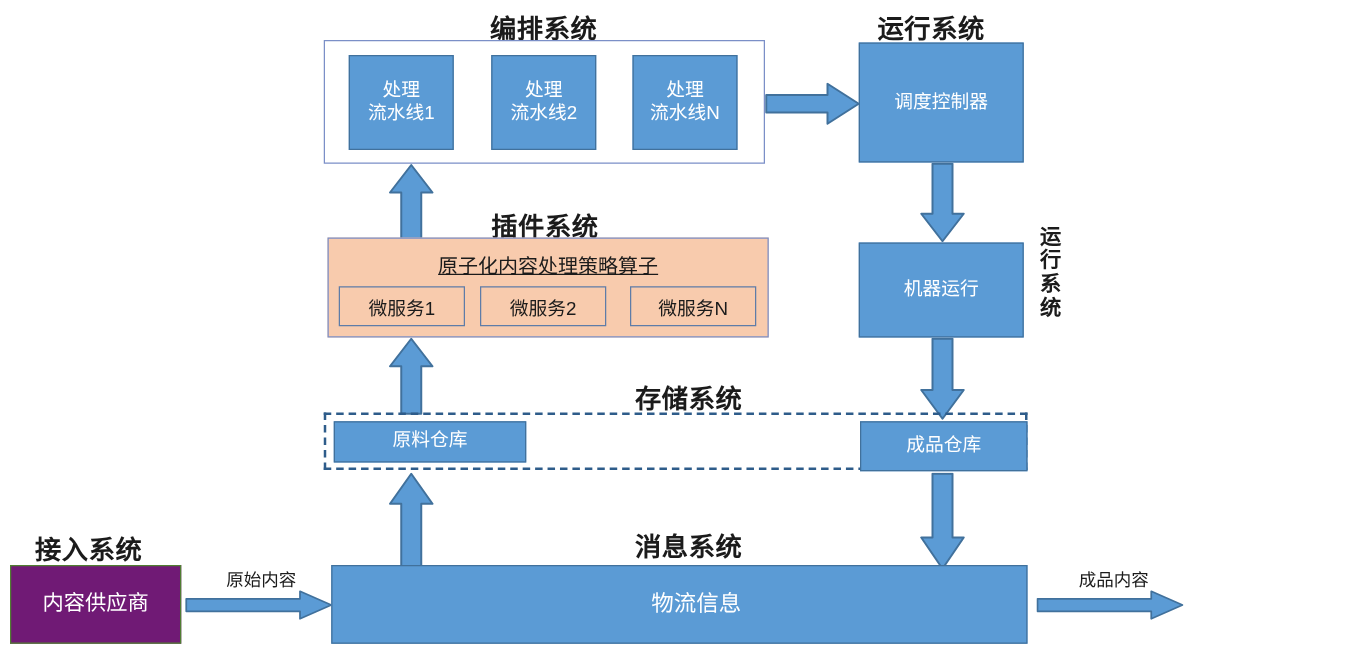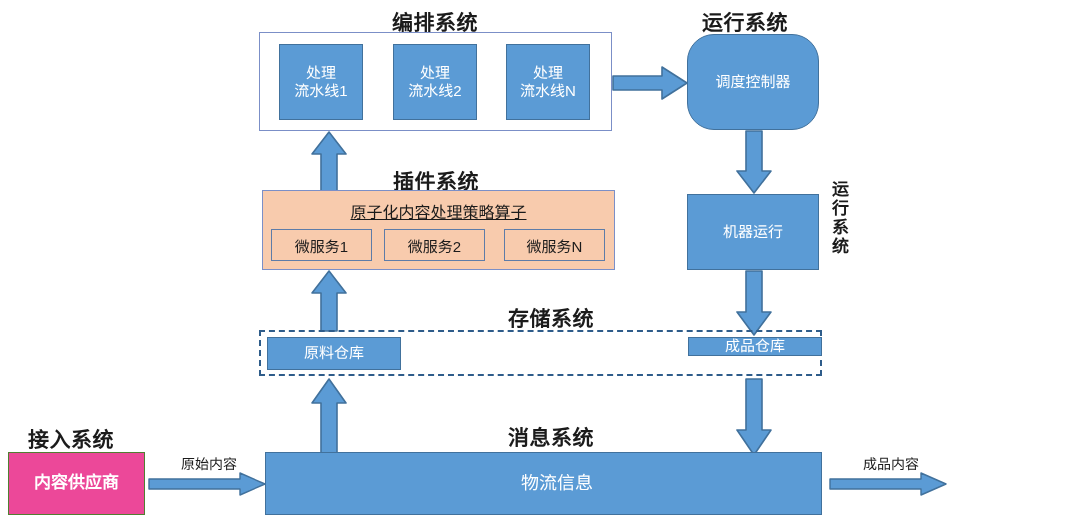--- a/index.html
+++ b/index.html
@@ -41,25 +41,24 @@
     line-height:1.22;
     white-space:pre-line;
   }
   .blue-box{
     background:#5B9BD5;
     border:1px solid #41719C;
     color:#ffffff;
     font-size:15px;
   }
   .green-box{
-    background:#ec4899;
+    background:#701a75;
     border:1px solid #507E32;
     color:#ffffff;
     font-size:17px;
-    font-weight:bold;
   }
   .orch-container{
     position:absolute;
     box-sizing:border-box;
     background:#ffffff;
     border:1px solid #7B8FC7;
   }
   .plugin-container{
     position:absolute;
     box-sizing:border-box;
@@ -118,21 +117,21 @@
   <div class="sec-title" style="left:508px;top:421px;">消息系统</div>
 
   <div class="orch-container" style="left:259px;top:32px;width:353px;height:99px;"></div>
   <div class="box blue-box" style="left:279px;top:44px;width:84px;height:76px;">处理
 流水线1</div>
   <div class="box blue-box" style="left:393px;top:44px;width:84px;height:76px;">处理
 流水线2</div>
   <div class="box blue-box" style="left:506px;top:44px;width:84px;height:76px;">处理
 流水线N</div>
 
-  <div class="box blue-box" style="left:687px;top:34px;width:132px;height:96px;border-radius:27px;">调度控制器</div>
+  <div class="box blue-box" style="left:687px;top:34px;width:132px;height:96px;">调度控制器</div>
 
   <div class="arrow" style="left:612px;top:66px;width:76px;height:34px;">
     <svg width="76" height="34" viewBox="0 0 76 34">
       <polygon points="1,10 50,10 50,1 75,17 50,33 50,24 1,24" fill="#5B9BD5" stroke="#41719C" stroke-width="1.6" stroke-linejoin="round"></polygon>
     </svg>
   </div>
 
   <div class="arrow" style="left:735px;top:130px;width:38px;height:64px;">
     <svg width="38" height="64" viewBox="0 0 38 64">
       <polygon points="11,1 27,1 27,41 36,41 19,63 2,41 11,41" fill="#5B9BD5" stroke="#41719C" stroke-width="1.6" stroke-linejoin="round"></polygon>
@@ -160,22 +159,22 @@
   <div class="micro-box" style="left:384px;top:229px;width:101px;height:32px;">微服务2</div>
   <div class="micro-box" style="left:504px;top:229px;width:101px;height:32px;">微服务N</div>
 
   <div class="arrow" style="left:310px;top:270px;width:38px;height:62px;">
     <svg width="38" height="62" viewBox="0 0 38 62">
       <polygon points="19,1 36,23 27,23 27,61 11,61 11,23 2,23" fill="#5B9BD5" stroke="#41719C" stroke-width="1.6" stroke-linejoin="round"></polygon>
     </svg>
   </div>
 
   <div class="storage-container" style="left:259px;top:330px;width:563px;height:46px;"></div>
-  <div class="box blue-box" style="left:267px;top:337px;width:134px;height:33px;">原料仓库</div>
-  <div class="box blue-box" style="left:688px;top:337px;width:134px;height:19px;">成品仓库</div>
+  <div class="box blue-box" style="left:267px;top:337px;width:154px;height:33px;">原料仓库</div>
+  <div class="box blue-box" style="left:688px;top:337px;width:134px;height:40px;">成品仓库</div>
 
   <div class="arrow" style="left:310px;top:378px;width:38px;height:76px;">
     <svg width="38" height="76" viewBox="0 0 38 76">
       <polygon points="19,1 36,25 27,25 27,75 11,75 11,25 2,25" fill="#5B9BD5" stroke="#41719C" stroke-width="1.6" stroke-linejoin="round"></polygon>
     </svg>
   </div>
 
   <div class="arrow" style="left:735px;top:378px;width:38px;height:78px;">
     <svg width="38" height="78" viewBox="0 0 38 78">
       <polygon points="11,1 27,1 27,52 36,52 19,77 2,52 11,52" fill="#5B9BD5" stroke="#41719C" stroke-width="1.6" stroke-linejoin="round"></polygon>

